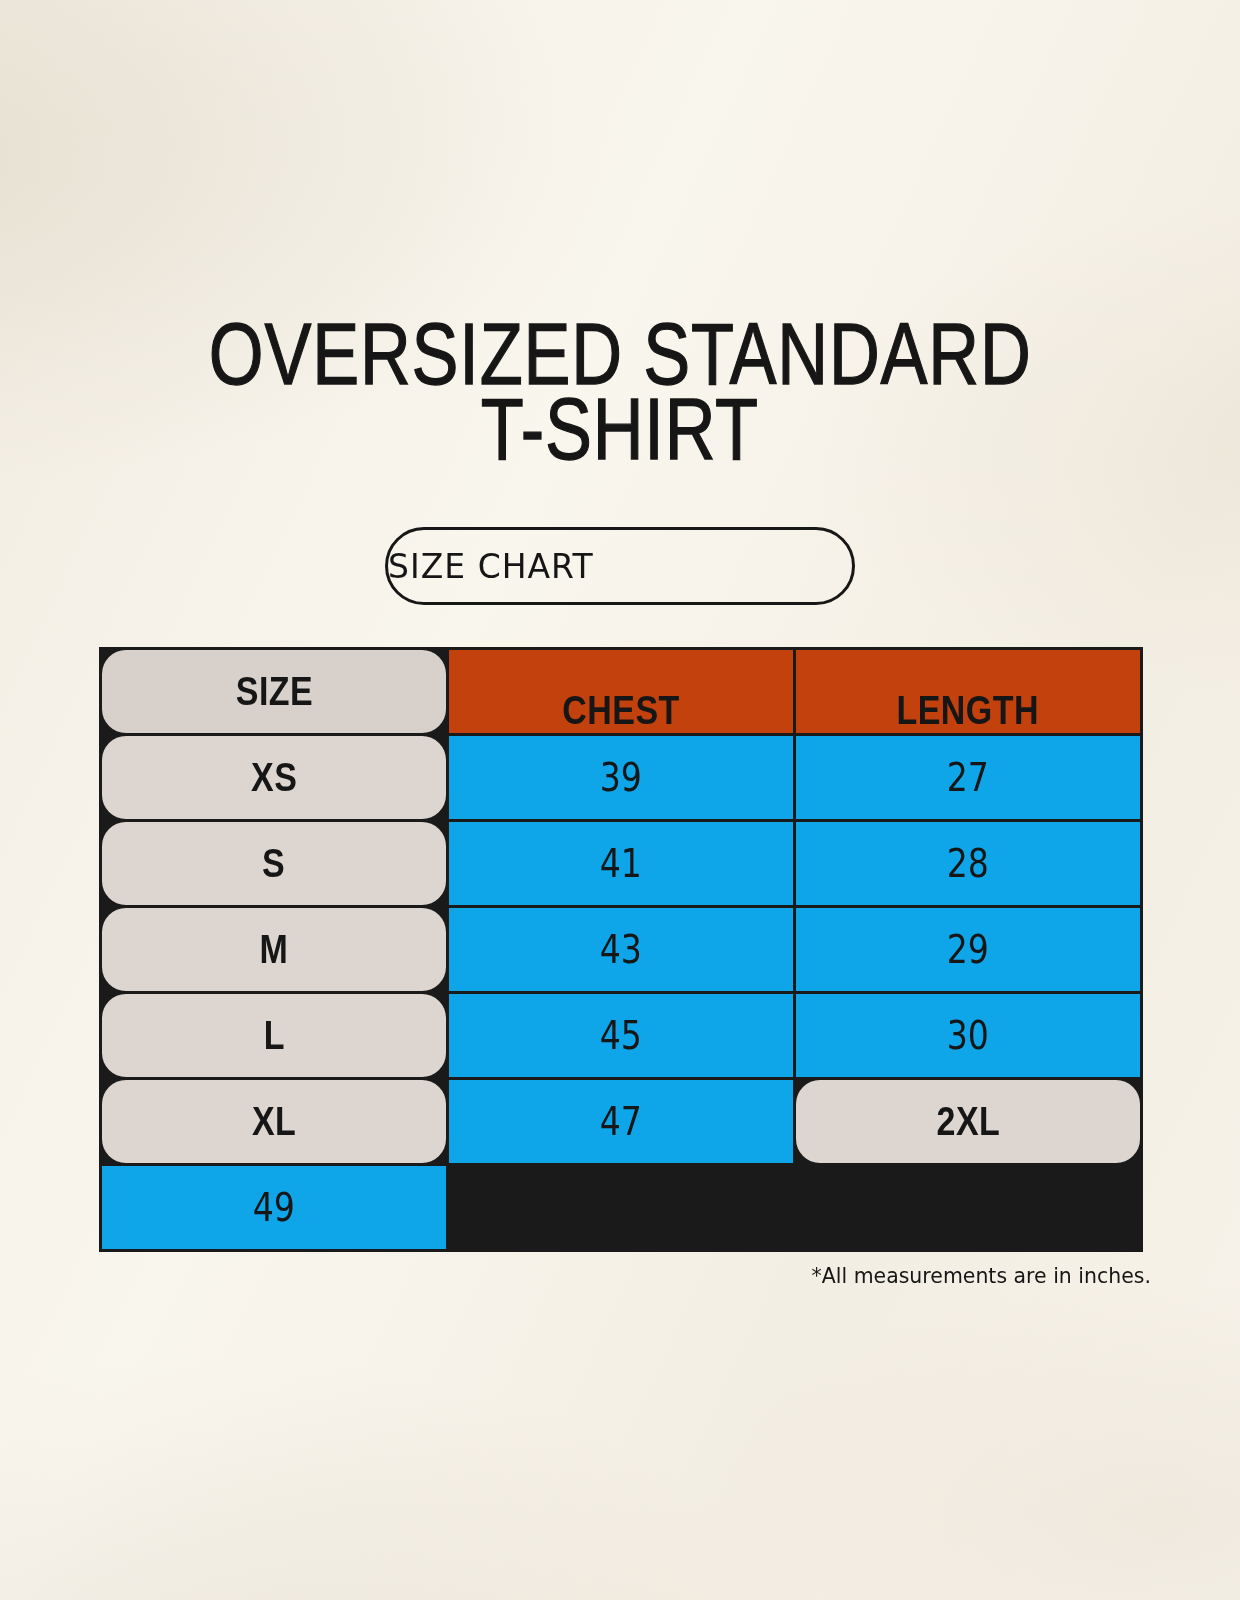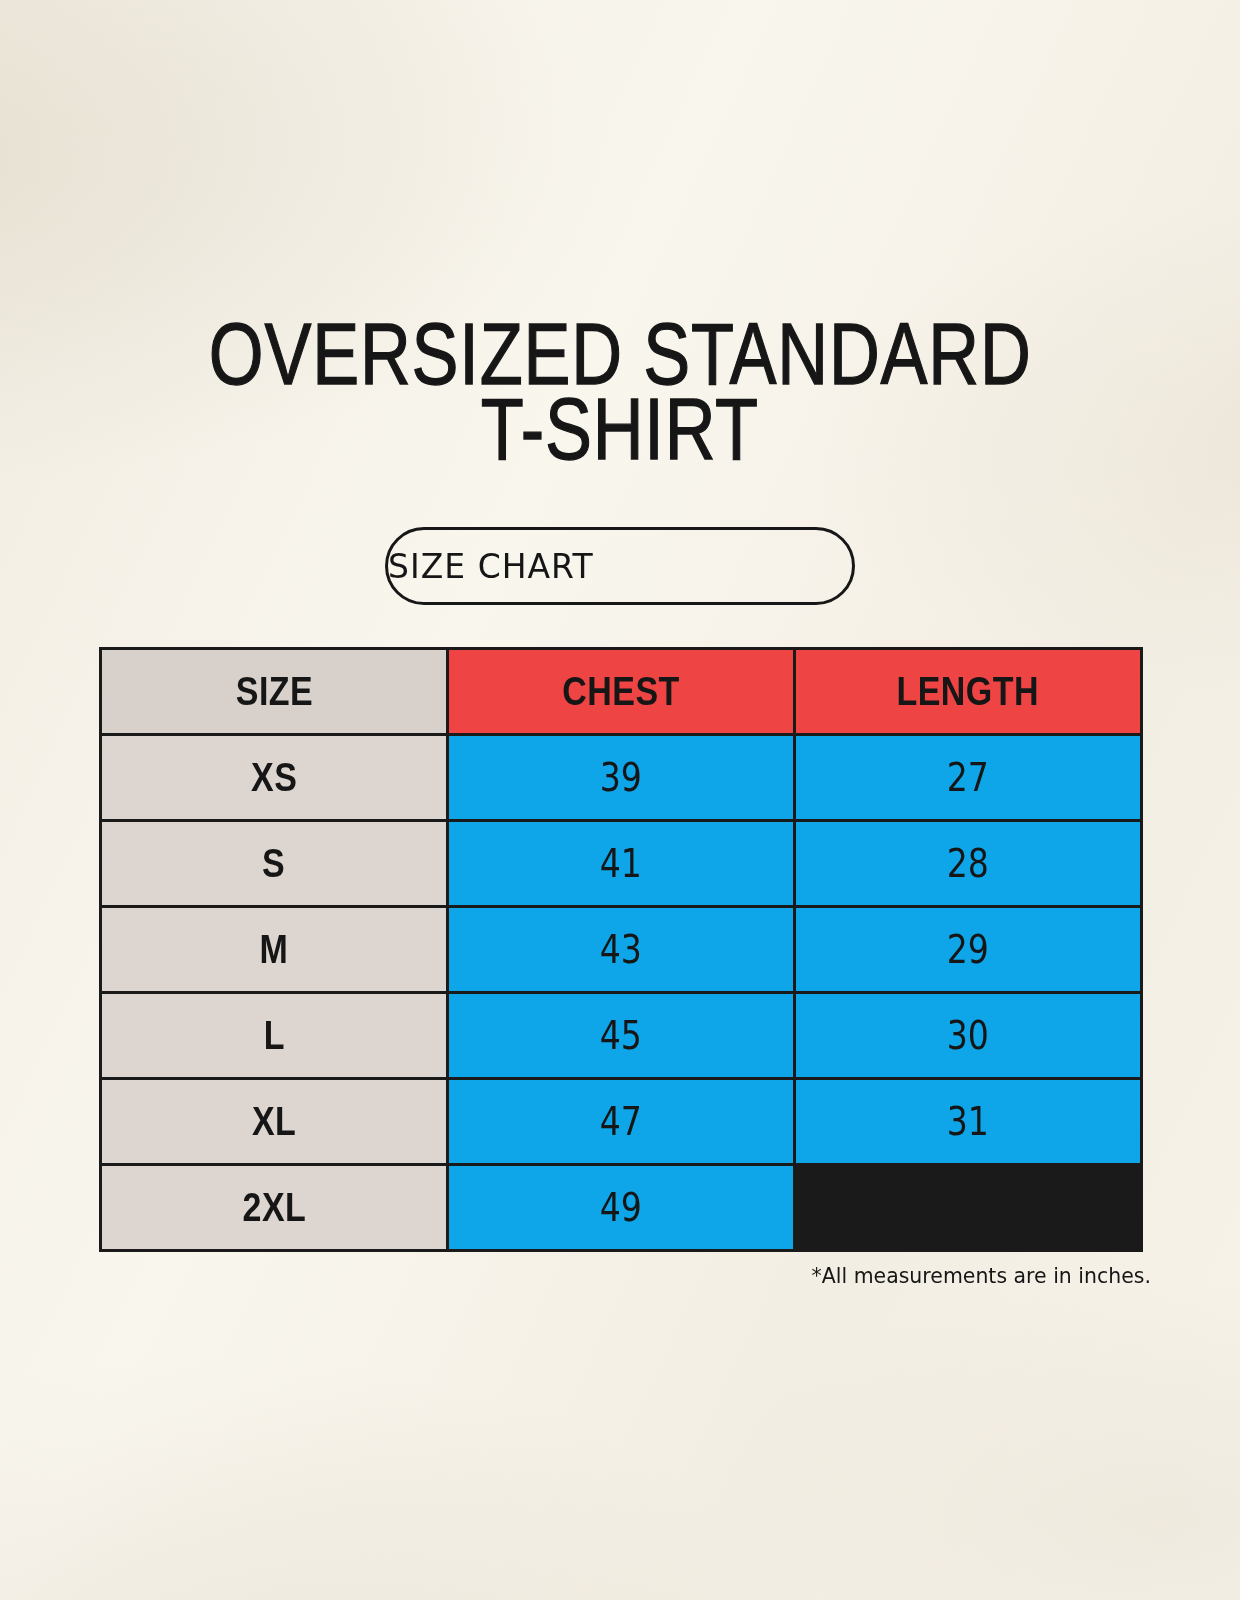--- a/index.html
+++ b/index.html
@@ -72,24 +72,24 @@
     display: grid;
     grid-template-columns: 1fr 1fr 1fr;
     grid-template-rows: repeat(7, 83px);
     gap: 3px;
   }
   .cell {
     display: flex;
     align-items: center;
     justify-content: center;
   }
-  .col-size { background: #ddd6d0; }
+  .col-size { background: #ddd6d0; border-radius: 24px; }
   .head.col-size { background: #d8d1cb; }
   .col-data { background: #0ea5e9; }
-  .head.col-data { background: #ef4444; }
+  .head.col-data { background: #c2410c; align-items: flex-end; }
 
   .cell-cond {
     display: inline-block;
     transform: scaleX(0.85);
     transform-origin: center;
     white-space: nowrap;
   }
   .lbl {
     font-weight: bold;
     font-size: 40px;
@@ -177,23 +177,20 @@
     <div class="cell col-data">
         <span class="cell-cond num">30</span>
       </div>
 
     <div class="cell col-size">
         <span class="cell-cond lbl">XL</span>
       </div>
     <div class="cell col-data">
         <span class="cell-cond num">47</span>
       </div>
-    <div class="cell col-data">
-        <span class="cell-cond num">31</span>
-      </div>
 
     <div class="cell col-size">
         <span class="cell-cond lbl">2XL</span>
       </div>
     <div class="cell col-data">
         <span class="cell-cond num">49</span>
       </div>
   </div>
 
   <div class="footnote">

